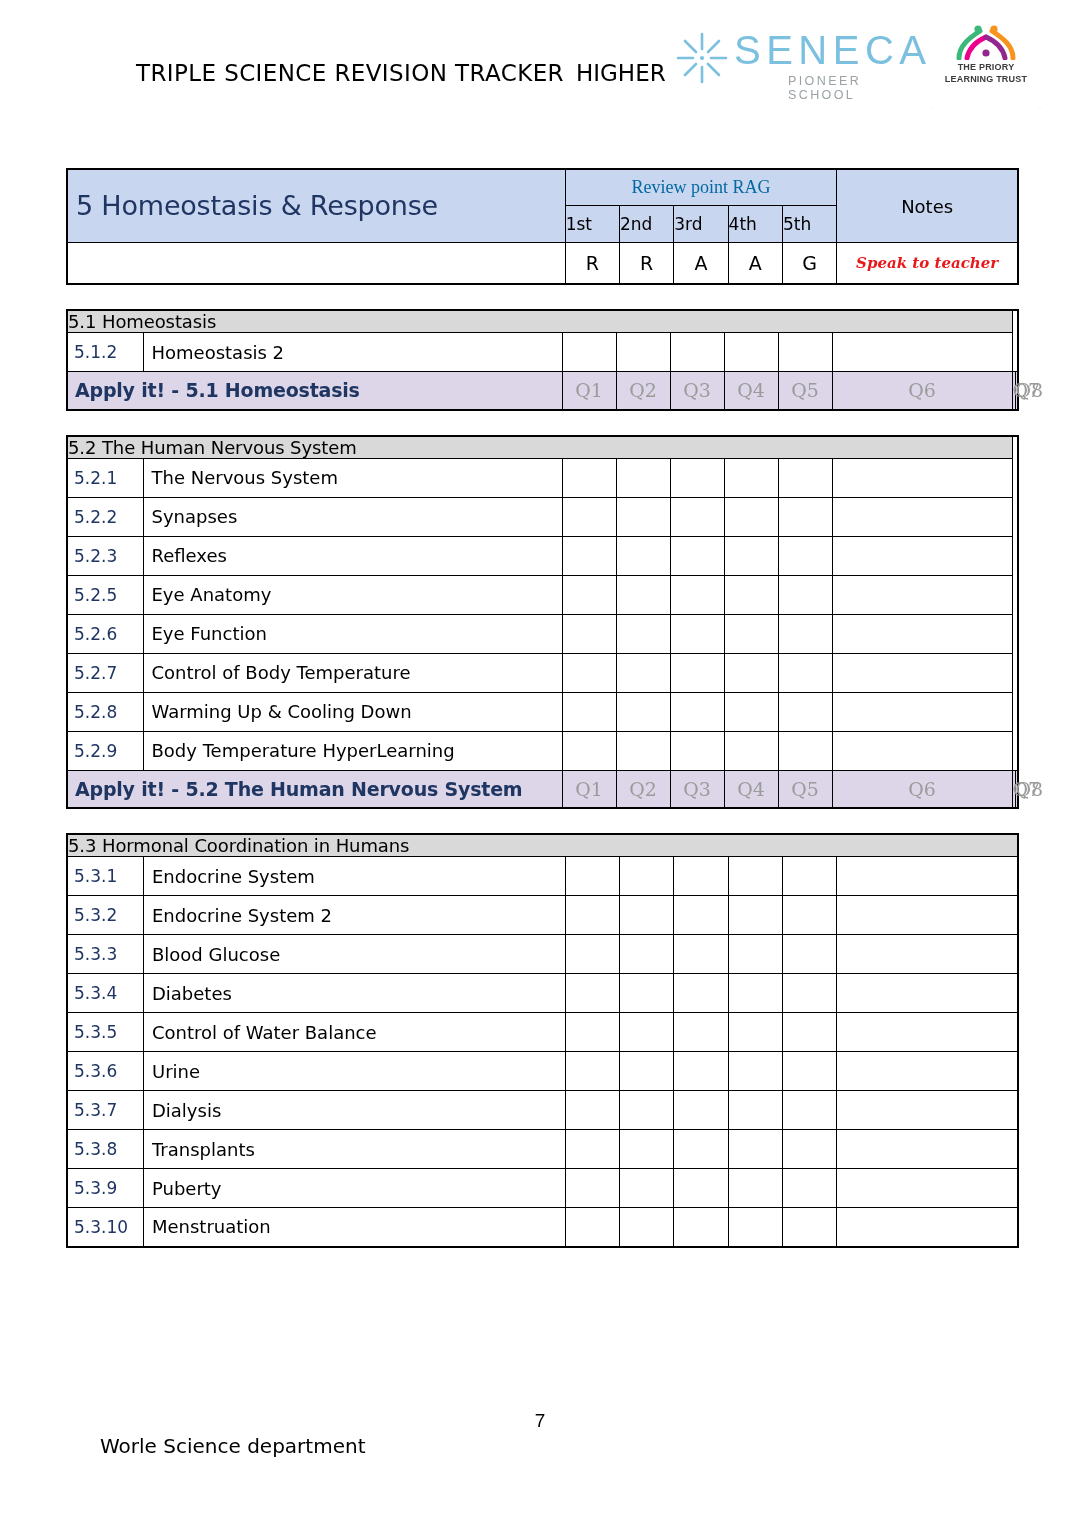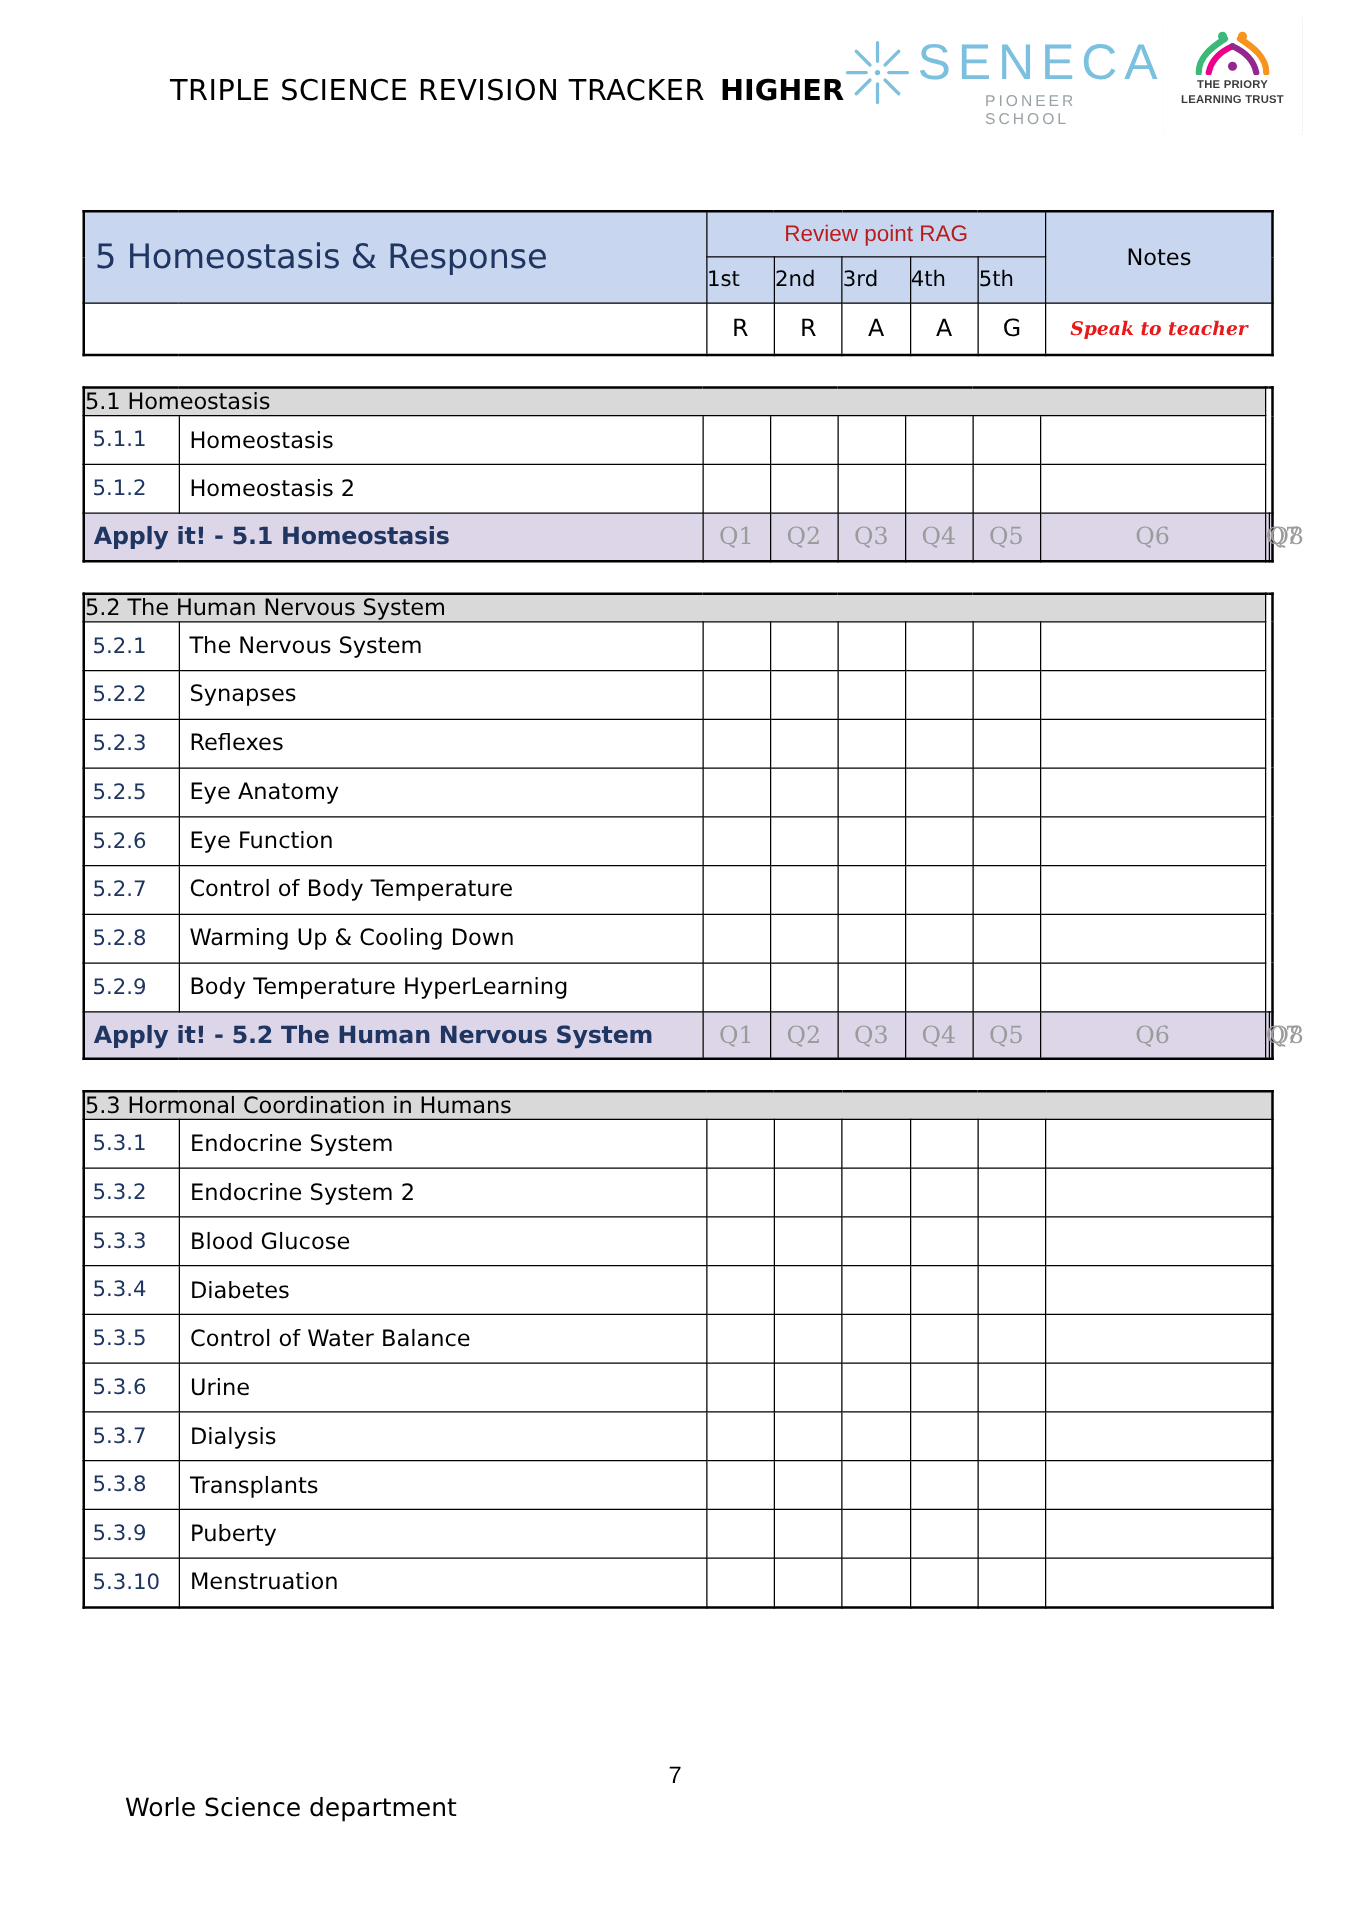--- a/index.html
+++ b/index.html
@@ -95,21 +95,21 @@
     position: absolute;
     left: 136px;
     top: 60px;
     font-size: 23px;
     letter-spacing: 0.4px;
     white-space: nowrap;
     font-family: "DejaVu Sans", sans-serif;
     color: #000;
   }
   .doc-title .tier {
-    font-weight: bold;
+    font-weight: normal;
     margin-left: 12px;
     letter-spacing: 0;
   }
 
   
   .seneca {
     position: absolute;
     left: 676px;
     top: 24px;
     width: 226px;
@@ -209,22 +209,22 @@
     font-size: 27px;
     padding: 6px 0 8px 8px;
     vertical-align: middle;
     font-family: "DejaVu Sans", sans-serif;
     letter-spacing: -0.2px;
   }
   .banner .rag-group {
     text-align: center;
     font-size: 18px;
     height: 35px;
-    font-family: Liberation Sans, sans-serif;
-    color: #b91c1c;
+    font-family: Liberation Serif, serif;
+    color: #0369a1;
     margin-left: 32px;
   }
   .banner .rag-ord {
     text-align: left;
     font-size: 17px;
     height: 36px;
     font-family: "DejaVu Sans", sans-serif;
     margin-left: 16px;
   }
   .banner .notes-head {
@@ -408,30 +408,20 @@
           <col class="c-rag">
           <col class="c-rag">
           <col class="c-rag">
           <col class="c-notes">
         </colgroup>
         <tbody>
           <tr class="sec-head">
             <td colspan="8">5.1 Homeostasis</td>
           </tr>
           <tr class="topic-row">
-            <td class="num">5.1.1</td>
-            <td class="topic">Homeostasis</td>
-            <td class="box"></td>
-            <td class="box"></td>
-            <td class="box"></td>
-            <td class="box"></td>
-            <td class="box"></td>
-            <td class="box"></td>
-          </tr>
-          <tr class="topic-row">
             <td class="num">5.1.2</td>
             <td class="topic">Homeostasis 2</td>
             <td class="box"></td>
             <td class="box"></td>
             <td class="box"></td>
             <td class="box"></td>
             <td class="box"></td>
             <td class="box"></td>
           </tr>
           <tr class="apply-row">

